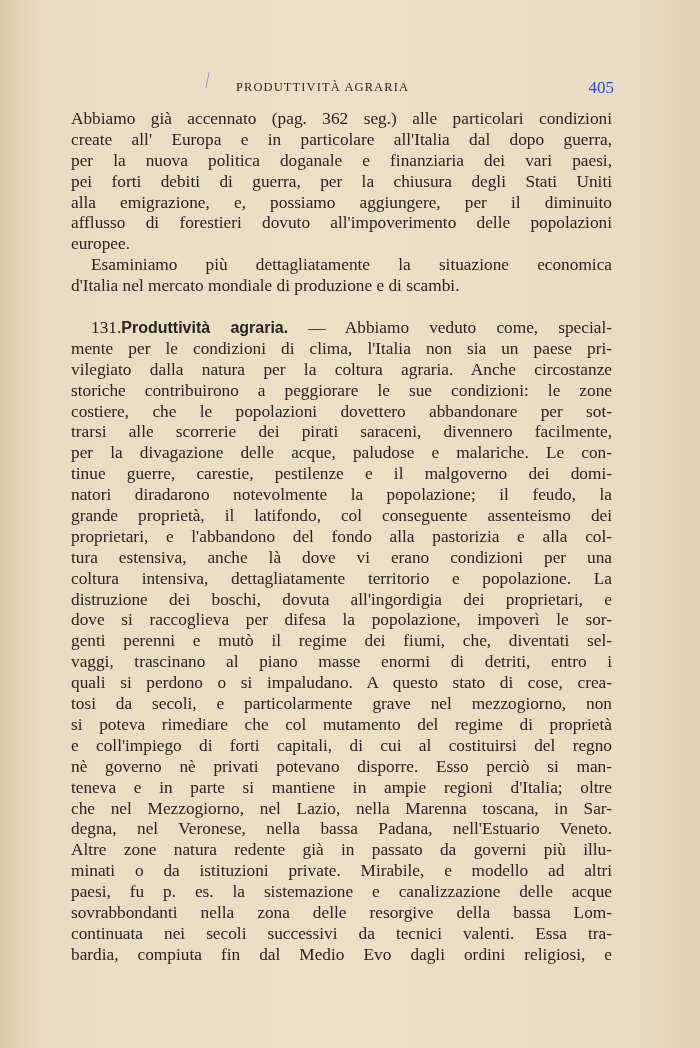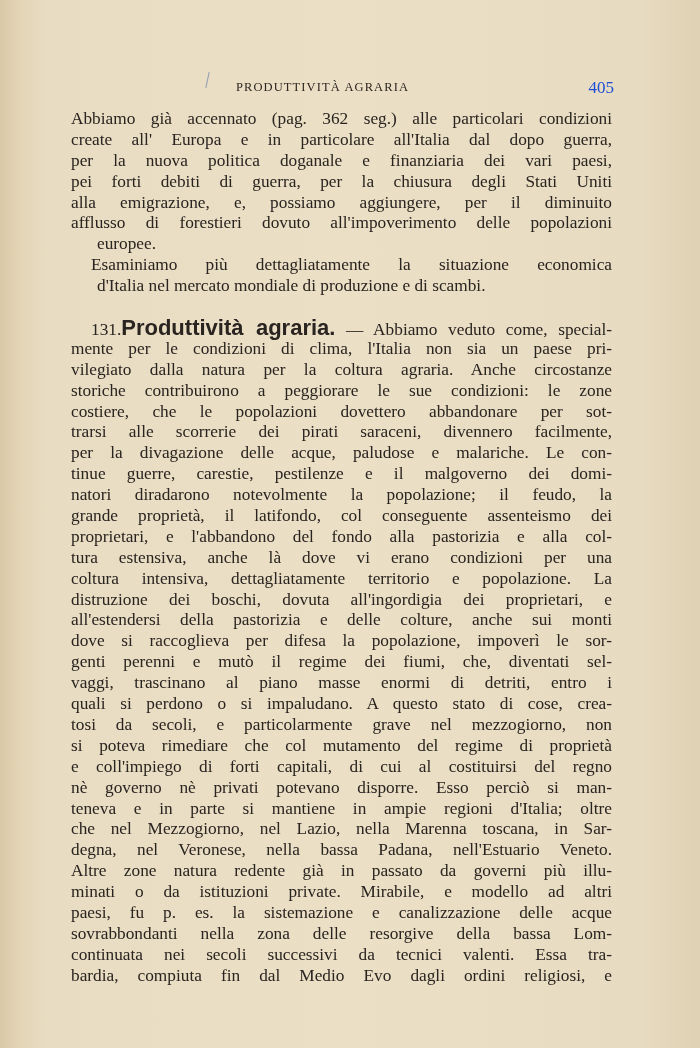--- a/index.html
+++ b/index.html
@@ -57,35 +57,34 @@
     .line {
       display: block;
       white-space: nowrap;
       text-align: justify;
       text-align-last: justify;
       height: 20.9px;
       overflow: visible;
     }
     .line.last {
       text-align-last: left;
-      margin-left: 26px;
     }
     .line.indent {
       padding-left: 20px;
     }
     .gap {
       height: 21px;
     }
     .section-num {
       font-weight: normal;
     }
     .section-title {
       font-family: "Liberation Sans", "DejaVu Sans", sans-serif;
       font-weight: bold;
-      font-size: 22px;
+      font-size: 16px;
     }
     .stray-mark {
       position: absolute;
       left: 207px;
       top: 72px;
       width: 1px;
       height: 16px;
       background: #6b7fa8;
       transform: rotate(12deg);
       opacity: 0.7;
@@ -127,21 +126,20 @@
     <span class="line">costiere, che le popolazioni dovettero abbandonare per sot-</span>
     <span class="line">trarsi alle scorrerie dei pirati saraceni, divennero facilmente,</span>
     <span class="line">per la divagazione delle acque, paludose e malariche. Le con-</span>
     <span class="line">tinue guerre, carestie, pestilenze e il malgoverno dei domi-</span>
     <span class="line">natori diradarono notevolmente la popolazione; il feudo, la</span>
     <span class="line">grande proprietà, il latifondo, col conseguente assenteismo dei</span>
     <span class="line">proprietari, e l'abbandono del fondo alla pastorizia e alla col-</span>
     <span class="line">tura estensiva, anche là dove vi erano condizioni per una</span>
     <span class="line">coltura intensiva, dettagliatamente territorio e popolazione. La</span>
     <span class="line">distruzione dei boschi, dovuta all'ingordigia dei proprietari, e</span>
-    <span class="line">all'estendersi della pastorizia e delle colture, anche sui monti</span>
     <span class="line">dove si raccoglieva per difesa la popolazione, impoverì le sor-</span>
     <span class="line">genti perenni e mutò il regime dei fiumi, che, diventati sel-</span>
     <span class="line">vaggi, trascinano al piano masse enormi di detriti, entro i</span>
     <span class="line">quali si perdono o si impaludano. A questo stato di cose, crea-</span>
     <span class="line">tosi da secoli, e particolarmente grave nel mezzogiorno, non</span>
     <span class="line">si poteva rimediare che col mutamento del regime di proprietà</span>
     <span class="line">e coll'impiego di forti capitali, di cui al costituirsi del regno</span>
     <span class="line">nè governo nè privati potevano disporre. Esso perciò si man-</span>
     <span class="line">teneva e in parte si mantiene in ampie regioni d'Italia; oltre</span>
     <span class="line">che nel Mezzogiorno, nel Lazio, nella Marenna toscana, in Sar-</span>

